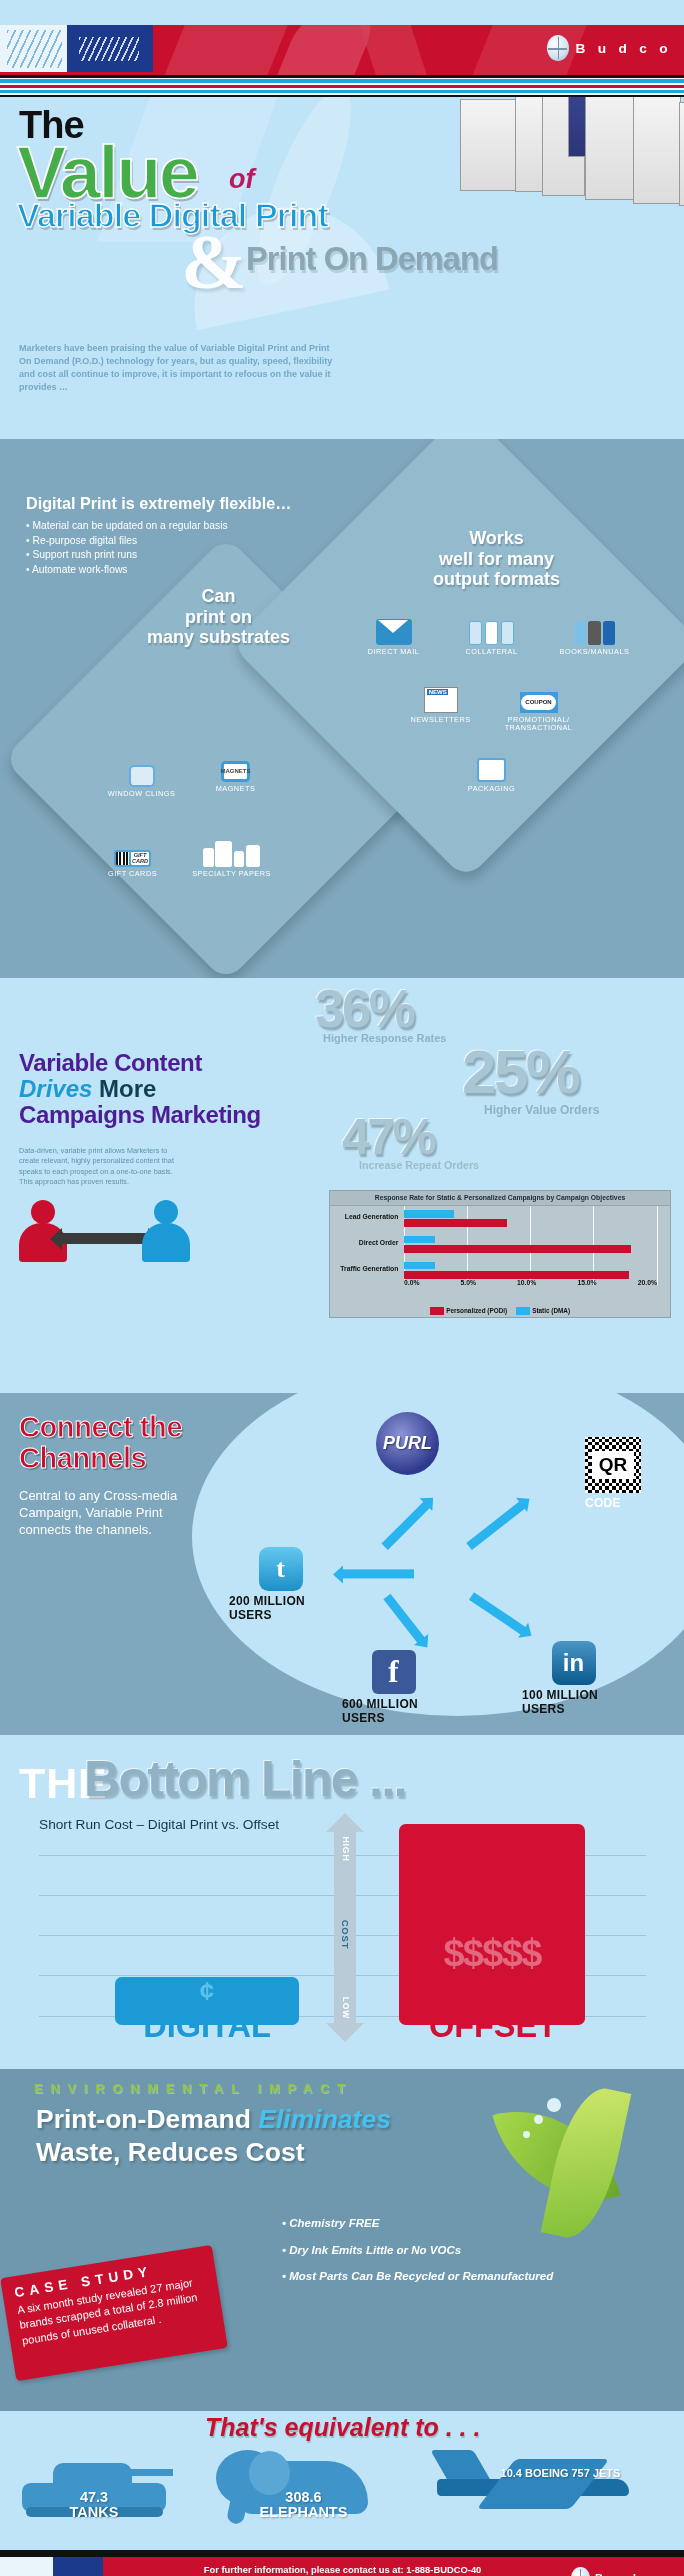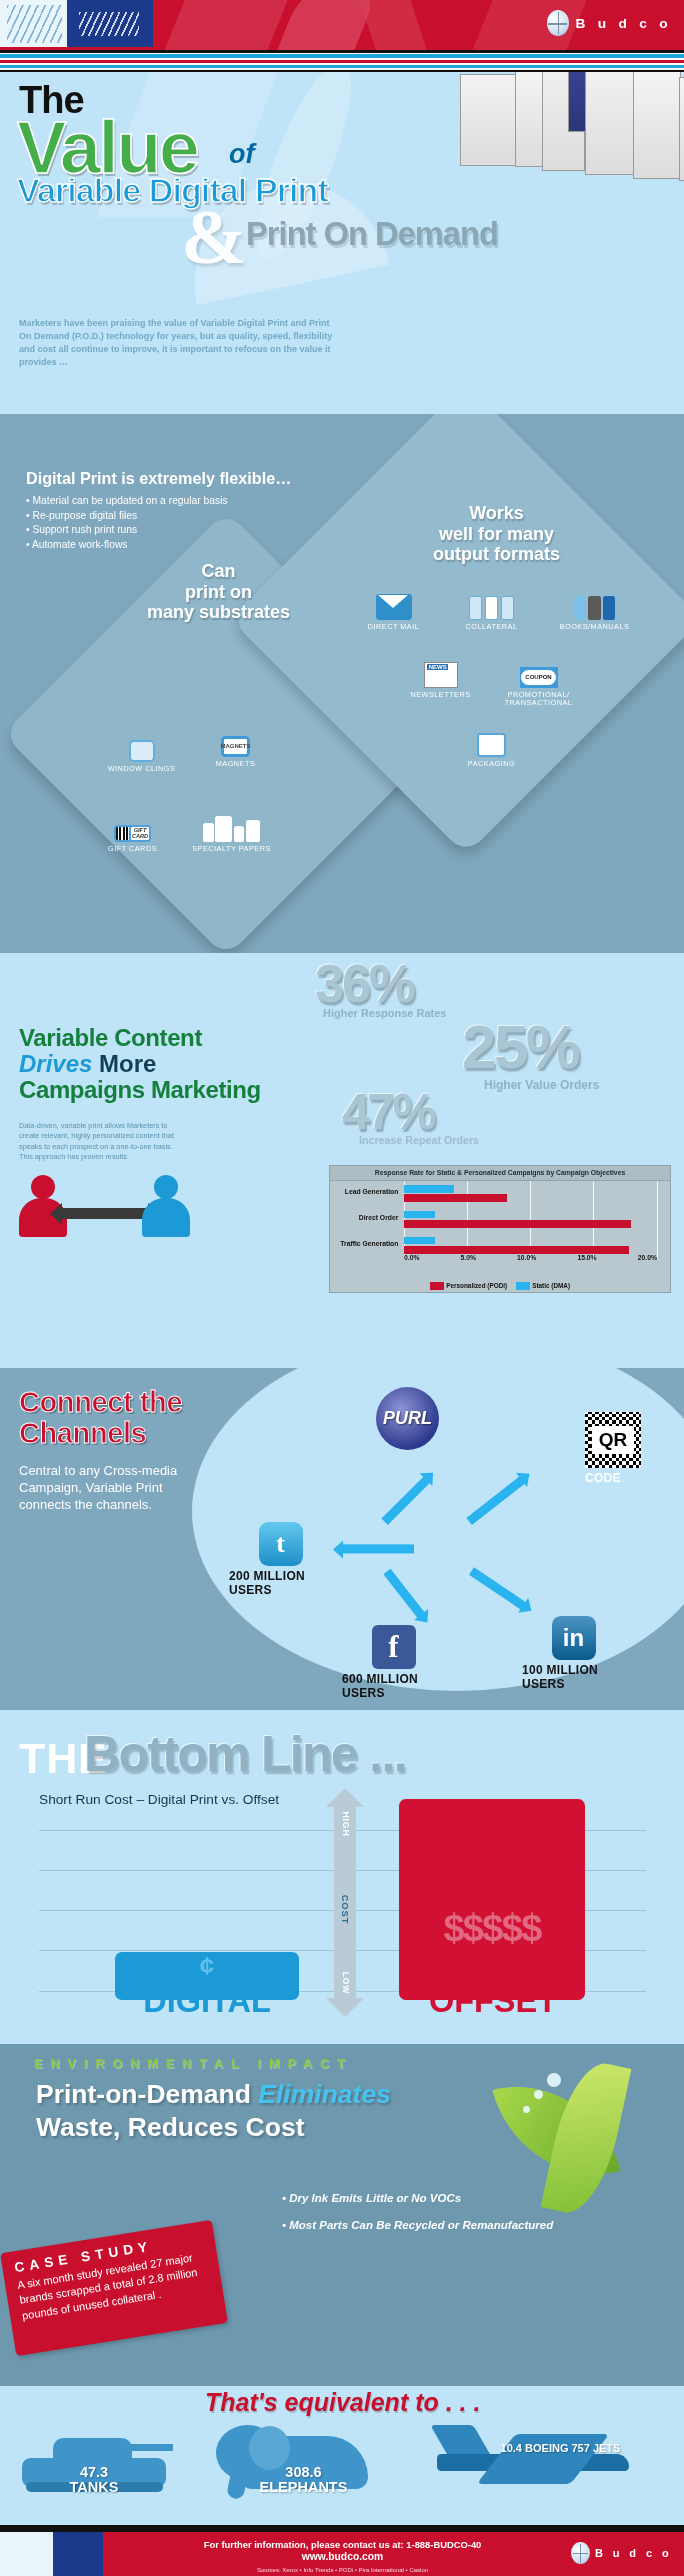--- a/index.html
+++ b/index.html
@@ -1,20 +1,20 @@
 <!DOCTYPE html>
 <html style="font-size:13.7px"><head>
 <meta charset="utf-8">
 <style>
   * { box-sizing: border-box; margin:0; padding:0; }
   body {
     width:684px; height:2576px; position:relative; overflow:hidden;
     font-family:"Liberation Sans", sans-serif; background:#bfe4f7;
   }
-  .page { position:relative; width:684px; height:1836px; }
+  .page { position:relative; width:684px; height:1836px;margin-top:25px; }
 
   
   .topbar { position:absolute; top:0; left:0; width:684px; height:50px; background:#c8102e; overflow:hidden; }
   .topbar .swoosh1 { position:absolute; top:-26px; left:171px; width:103px; height:120px; background:#d8435c; transform:skewX(-22deg); opacity:.55; }
   .topbar .swoosh2 { position:absolute; top:-17px; left:282px; width:77px; height:111px; background:#e06075; transform:skewX(-22deg); opacity:.5; border-radius:34px; }
   .topbar .swoosh3 { position:absolute; top:-34px; left:368px; width:51px; height:120px; background:#d8435c; transform:skewX(18deg); opacity:.5; }
   .topbar .swoosh4 { position:absolute; top:-26px; left:479px; width:94px; height:120px; background:#d8435c; transform:skewX(-22deg); opacity:.45; }
   .logo-blue { position:absolute; top:0; left:67px; width:86px; height:47px; background:#1b3a8c; }
   .logo-blue:after{ content:""; position:absolute; left:12px; top:12px; width:60px; height:24px;
      background:repeating-linear-gradient(115deg,#fff 0 1.7px,transparent 1.7px 6px); opacity:.8;}
@@ -38,21 +38,21 @@
   
   .hero { position:absolute; top:72px; left:0; width:684px; height:342px; background:#bfe4f7; overflow:hidden;}
   .hero .ghost { position:absolute; color:#ffffff; opacity:.45; font-weight:bold; }
   .g1{ top:-26px; left:128px; width:128px; height:171px; background:#d6edfa; transform:skewX(-20deg); }
   .g2{ top:-8.6px; left:274px; width:60px; height:197px; background:#dff1fb; transform:skewX(-20deg); border-radius:50%;}
   .g3{ top:111px; left:184px; width:197px; height:103px; background:#e7f4fc; border-radius:50% 50% 0 0/100% 100% 0 0; transform:rotate(-12deg);}
   .hero h1 { position:absolute; }
   .t-the { top:6.8px; left:19px; font-size:38px; font-weight:bold; color:#111; font-family:"Liberation Sans", sans-serif; letter-spacing:-0.9px;}
   .t-value { top:32.5px; left:17px; font-size:74px; font-weight:bold; color:#45ad4a; letter-spacing:-2.6px;
              text-shadow:1.7px 2.6px 0 rgba(0,0,0,.22), 0 0 0.9px #fff; -webkit-text-stroke:1.7px #fff; }
-  .t-of { top:67px; left:229px; font-size:27px; font-style:italic; font-weight:bold; color:#0369a1;}
+  .t-of { top:67px; left:229px; font-size:27px; font-style:italic; font-weight:bold; color:#be185d;}
   .t-vdp { top:99px; left:17px; font-size:34px; font-weight:bold; color:#1b9ad6; letter-spacing:-0.9px;
            text-shadow:1.7px 2.6px 0 rgba(0,0,0,.2); -webkit-text-stroke:1.3px #fff;}
   .t-amp { top:120px; left:181px; font-size:79px; font-weight:bold; color:#fff; font-family:"Liberation Serif", serif; opacity:.95;
            text-shadow:1.7px 2.6px 3.4px rgba(0,0,0,.15);}
   .t-pod { top:144px; left:246px; font-size:32.5px; font-weight:bold; color:#8ba6b5; letter-spacing:-0.9px;
            text-shadow:1.7px 2.6px 0 rgba(0,0,0,.12);}
   .intro { position:absolute; top:245px; left:19px; width:325px; font-size:9px; line-height:13px; color:#74a9c6; font-weight:bold;}
 
   
   .printer { position:absolute; top:-51px; left:231px; width:445px; height:197px; }
@@ -107,21 +107,21 @@
   .bigpct { position:absolute; font-weight:bold; color:#a9c6d4; letter-spacing:-2.6px;
             text-shadow:1.7px 2.6px 1.7px rgba(0,0,0,.25), -0.9px -0.9px 0 #eaf6fd; }
   .p36 { top:0px; left:315px; font-size:53px; }
   .l36 { position:absolute; top:54px; left:323px; font-size:11px; font-weight:bold; color:#8fb2c4; }
   .p25 { top:58px; left:462px; font-size:62px; }
   .l25 { position:absolute; top:125px; left:484px; font-size:12px; font-weight:bold; color:#8fb2c4; }
   .p47 { top:130px; left:342px; font-size:50px; }
   .l47 { position:absolute; top:181px; left:359px; font-size:10.7px; font-weight:bold; color:#9dbccb; }
 
   .vch { position:absolute; top:72px; left:19px; width:299px; }
-  .vch .l1,.vch .l3 { font-size:24px; font-weight:bold; color:#15803d; line-height:26px; letter-spacing:-0.4px;}
+  .vch .l1,.vch .l3 { font-size:24px; font-weight:bold; color:#4c1d95; line-height:26px; letter-spacing:-0.4px;}
   .vch .l2 { font-size:24px; font-weight:bold; color:#1b9ad6; font-style:italic; line-height:26px;}
   .vch .l2 em { font-style:normal; color:#113f56; font-weight:bold;}
   .vdesc { position:absolute; top:168px; left:19px; width:162px; font-size:7.3px; line-height:10.3px; color:#5d93ad; }
 
   .people { position:absolute; top:216px; left:19px; width:171px; height:68px; }
   .ppl-red { position:absolute; left:0; bottom:0; width:48px; height:39px; background:#c8102e; border-radius:22px 22px 3.4px 3.4px;}
   .ppl-red-h { position:absolute; left:12px; bottom:38px; width:24px; height:24px; background:#c8102e; border-radius:50%;}
   .ppl-blue { position:absolute; right:0; bottom:0; width:48px; height:39px; background:#1b9ad6; border-radius:22px 22px 3.4px 3.4px;}
   .ppl-blue-h { position:absolute; right:12px; bottom:38px; width:24px; height:24px; background:#1b9ad6; border-radius:50%;}
   .arrows { position:absolute; left:43px; bottom:12px; width:86px; height:22px; }
@@ -542,20 +542,21 @@
       <span>Print-on-Demand </span><em>Eliminates</em><br>
       <span>Waste, Reduces Cost</span>
     </div>
     <div class="leaf1"></div>
     <div class="leaf2"></div>
     <div class="drop" style="top:29px;left:547px;width:13.7px;height:13.7px;"></div>
     <div class="drop" style="top:46px;left:534px;width:9.4px;height:9.4px;"></div>
     <div class="drop" style="top:62px;left:523px;width:6.8px;height:6.8px;"></div>
 
     <ul class="env-bullets">
+      <li>Chemistry FREE</li>
       <li>Dry Ink Emits Little or No VOCs</li>
       <li>Most Parts Can Be Recycled or Remanufactured</li>
     </ul>
 
     <div class="casestudy">
       <div class="cs-t">CASE STUDY</div>
       <div class="cs-b">A six month study revealed 27 major brands scrapped a total of 2.8 million pounds of unused collateral .</div>
     </div>
   </div>
 

